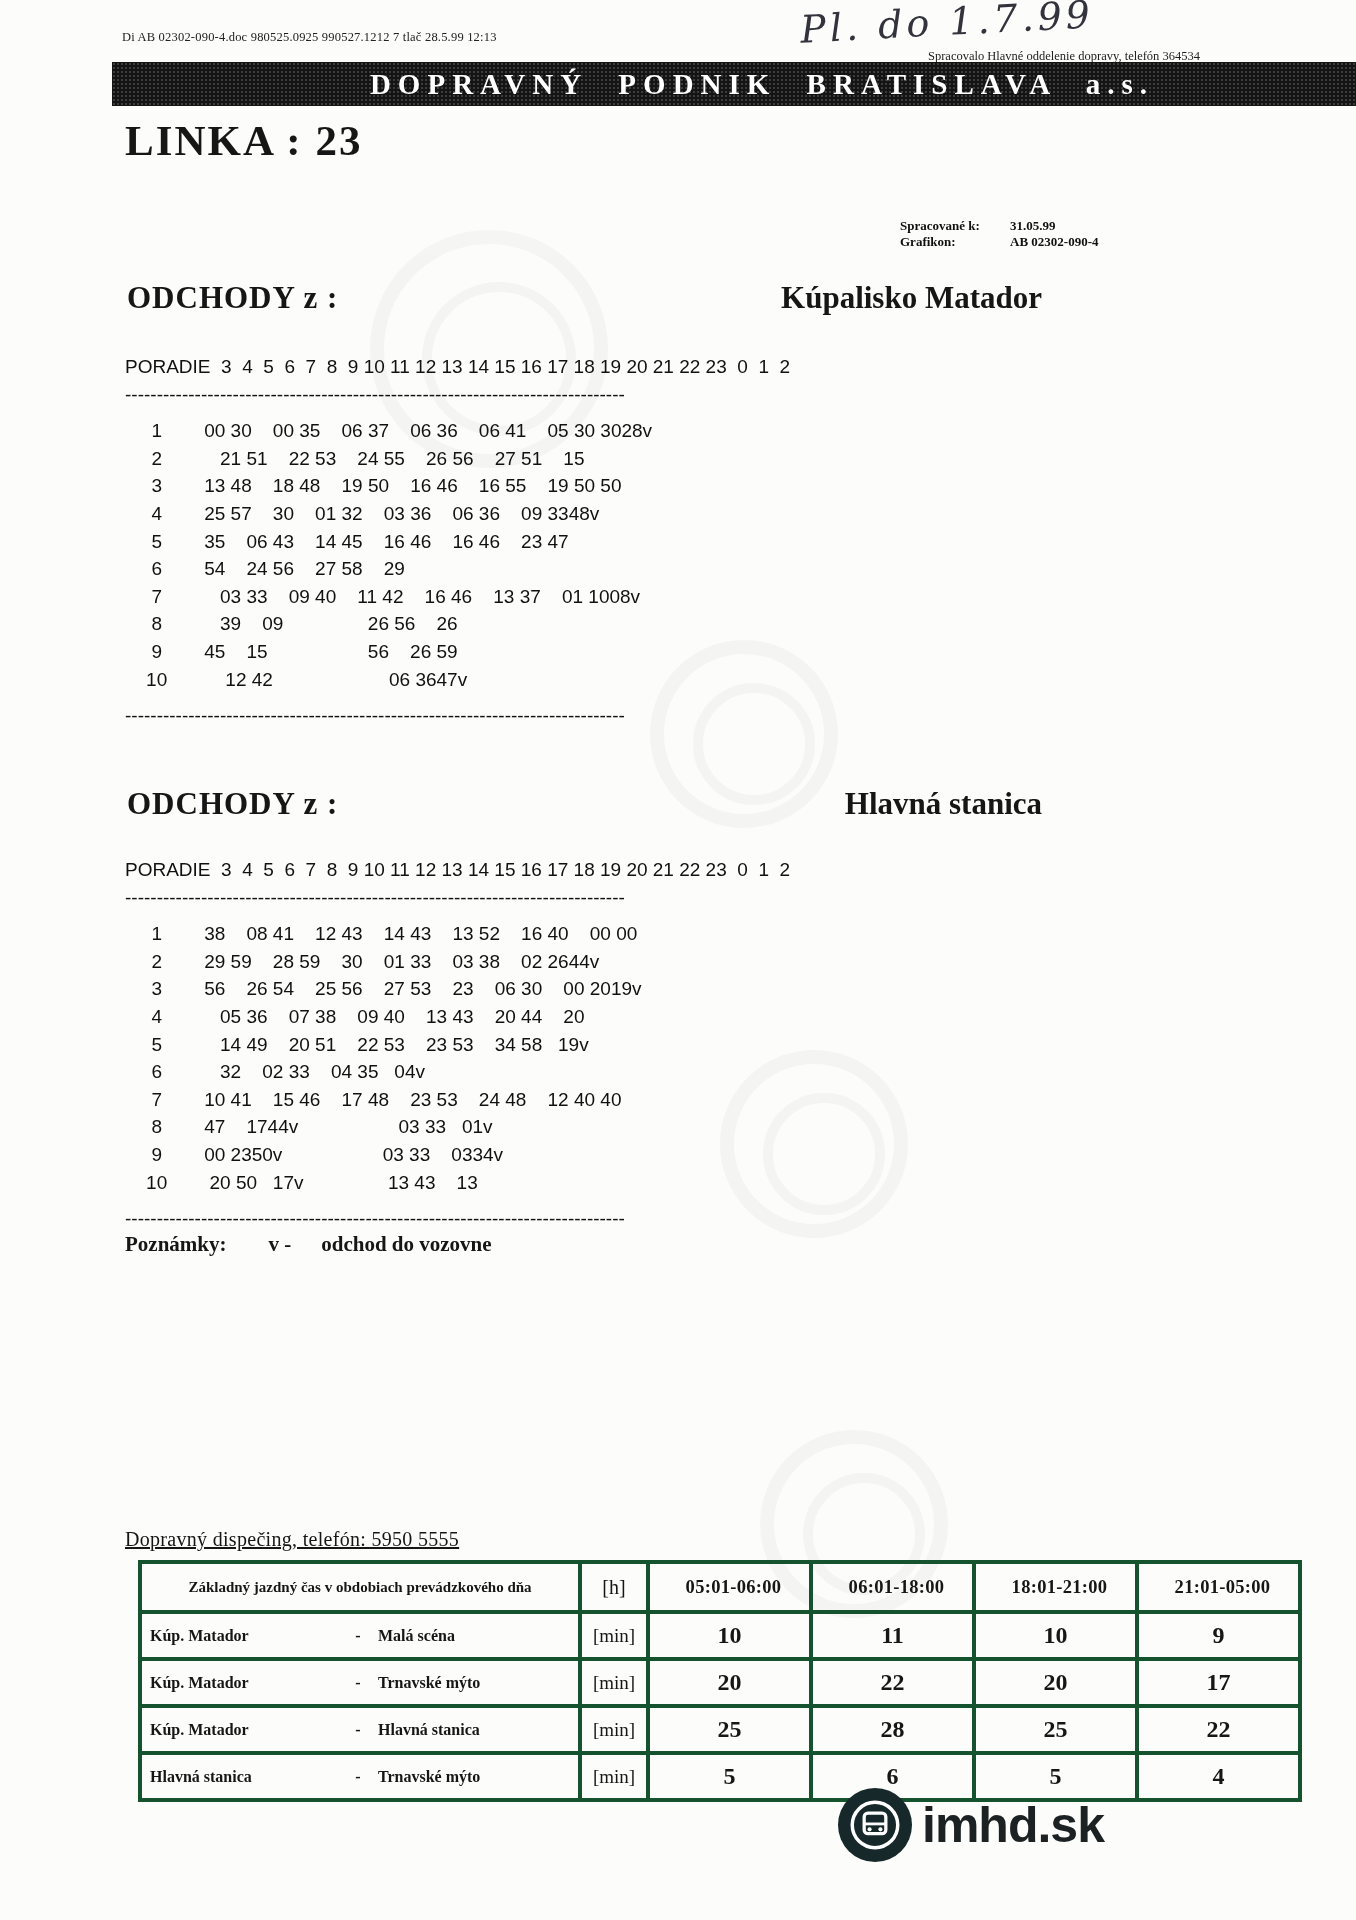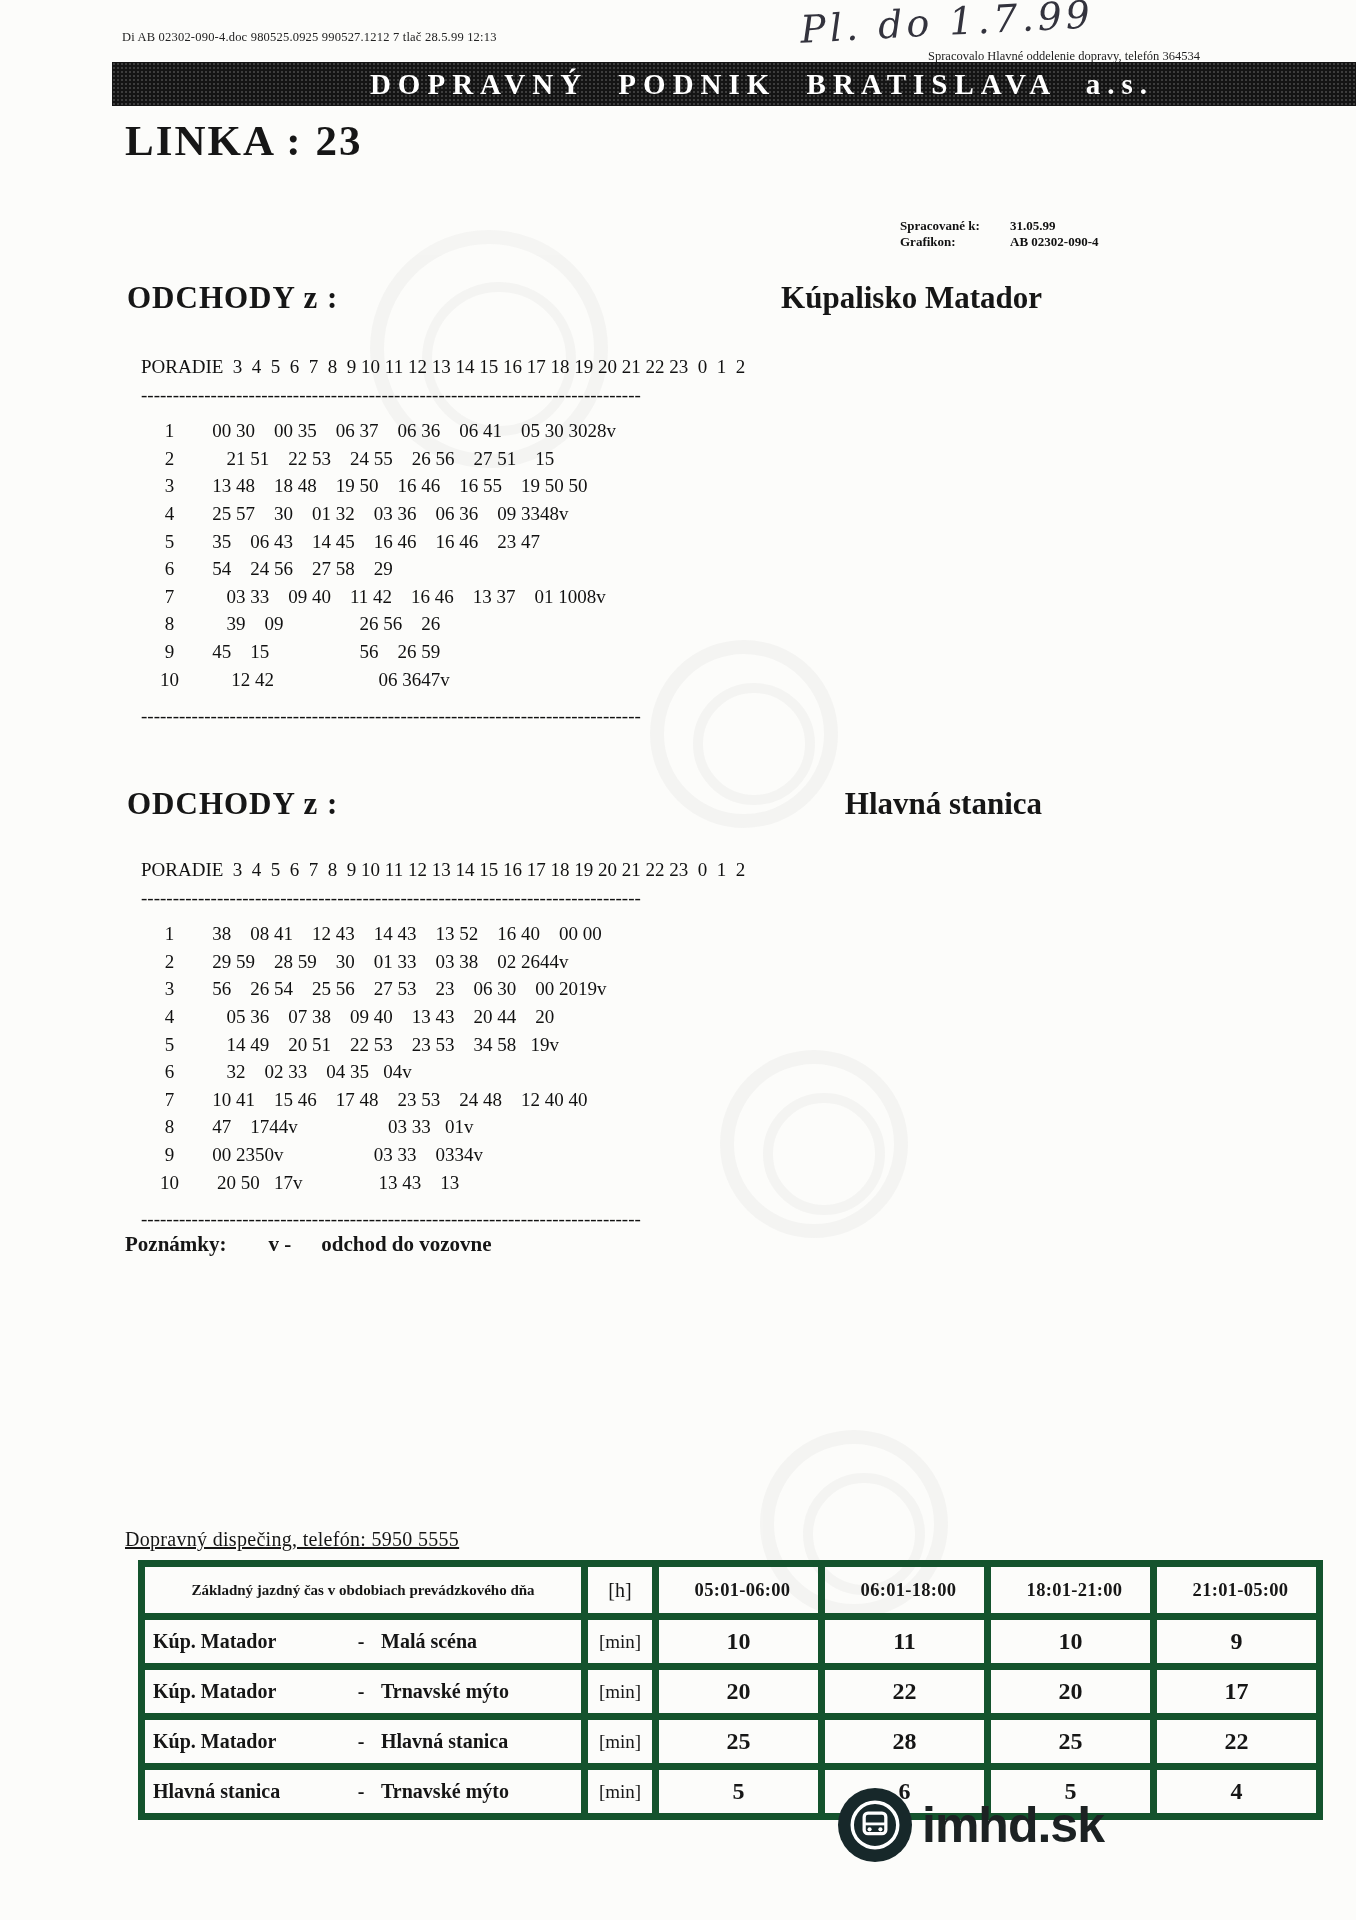--- a/index.html
+++ b/index.html
@@ -31,38 +31,38 @@
   .meta-block{left:900px;top:218px;width:342px;text-align:left;font-size:13px;font-weight:bold;line-height:16px;color:#111;}
   .meta-block .row{display:flex;}
   .meta-block .lbl{width:110px;}
   
   .section-head{width:915px;display:flex;justify-content:space-between;align-items:baseline;}
   .section-head .odchody{font-size:31px;font-weight:bold;letter-spacing:1px;}
   .section-head .terminus{font-size:31px;font-weight:bold;}
   .sh1{left:127px;top:280px;}
   .sh2{left:127px;top:786px;}
   
-  .tt{left:125px;font-family:Liberation Serif, serif;font-size:19px;line-height:27.6px;
-      white-space:pre;color:#111;margin-left:16px;}
+  .tt{left:125px;font-family:Liberation Sans, sans-serif;font-size:19px;line-height:27.6px;
+      white-space:pre;color:#111;}
   .tt1{top:353px;}
   .tt2{top:856px;}
   .tt .sp{height:9px;line-height:9px;}
   
   .notes{left:125px;top:1232px;font-size:21px;font-weight:bold;display:flex;}
   .notes .sym{margin-left:42px;}
   .notes .txt{margin-left:30px;}
   
   .dispatch{left:125px;top:1528px;font-size:20px;text-decoration:underline;letter-spacing:.3px;}
   
   .travel{left:138px;top:1560px;border-collapse:collapse;}
-  .travel td,.travel th{border:7px solid #14532d;padding:0;}
+  .travel td,.travel th{border:4px solid #14532d;padding:0;}
   .travel .hlabel{width:436px;height:46px;font-size:15px;font-weight:bold;text-align:center;}
   .travel .hunit{width:64px;font-size:20px;text-align:center;font-weight:normal;}
   .travel .hper{width:151px;font-size:18.5px;font-weight:bold;text-align:center;letter-spacing:.3px;padding-left:8px;}
-  .travel .rlabel{height:43px;font-size:20px;font-weight:bold;}
+  .travel .rlabel{height:43px;font-size:16px;font-weight:bold;}
   .travel .rlabel .wrap{display:flex;align-items:center;padding-left:8px;}
   .travel .rlabel .from{width:188px;}
   .travel .rlabel .dash{width:40px;text-align:center;}
   .travel .runit{font-size:19px;text-align:center;}
   .travel .rval{font-size:24px;font-weight:bold;text-align:center;border-radius:7px;}
   
   .logo{left:838px;top:1788px;display:flex;align-items:center;}
   .logo-badge{width:74px;height:74px;border-radius:50%;background:#17282a;display:flex;align-items:center;justify-content:center;}
   .logo-text{font-family:"Liberation Sans", sans-serif;font-weight:bold;font-size:50px;color:#1c2223;margin-left:10px;letter-spacing:-1px;}
 </style>

